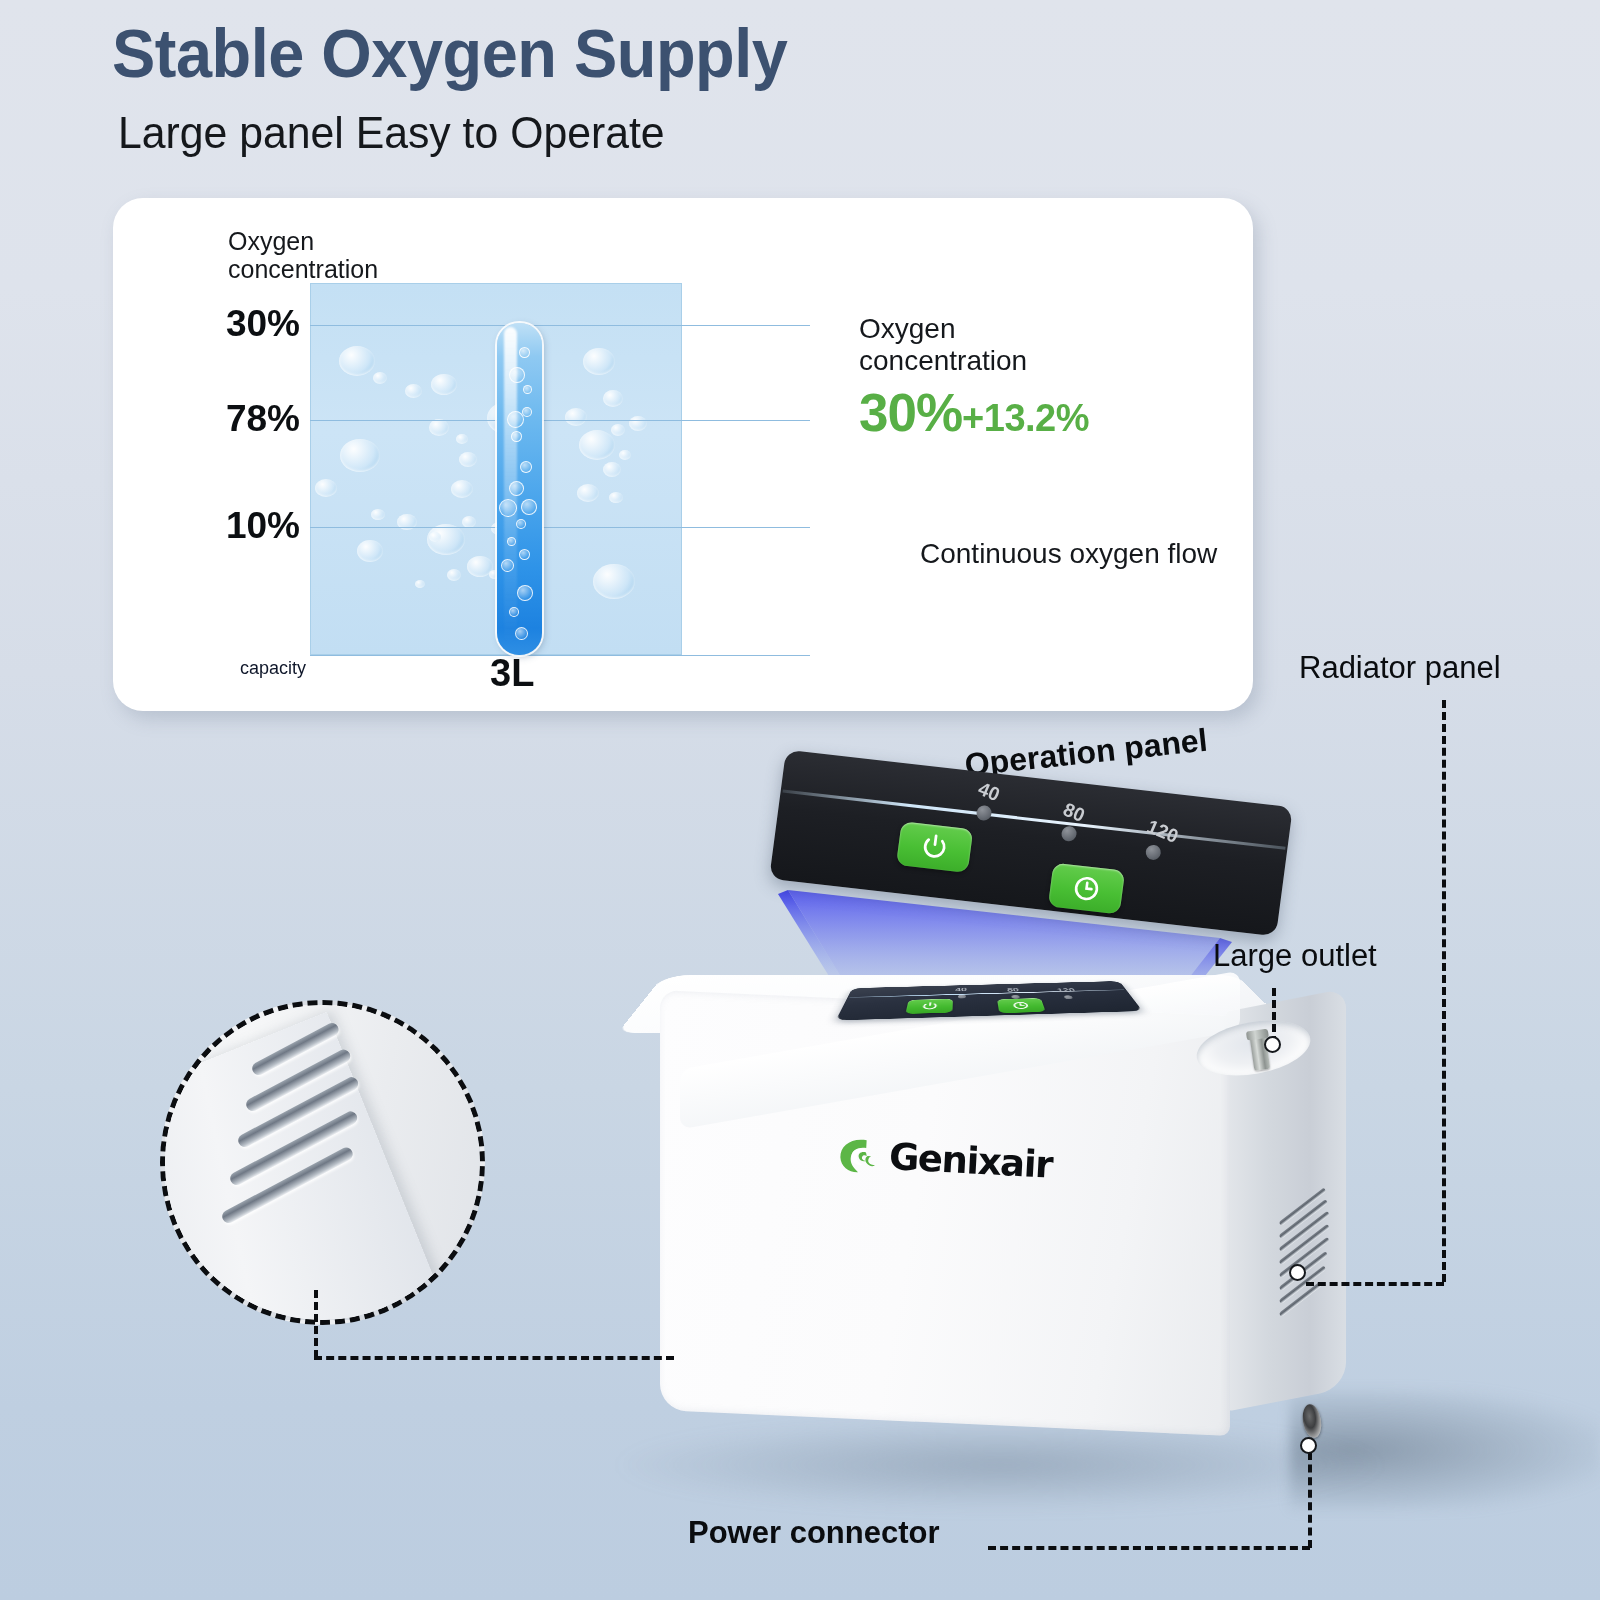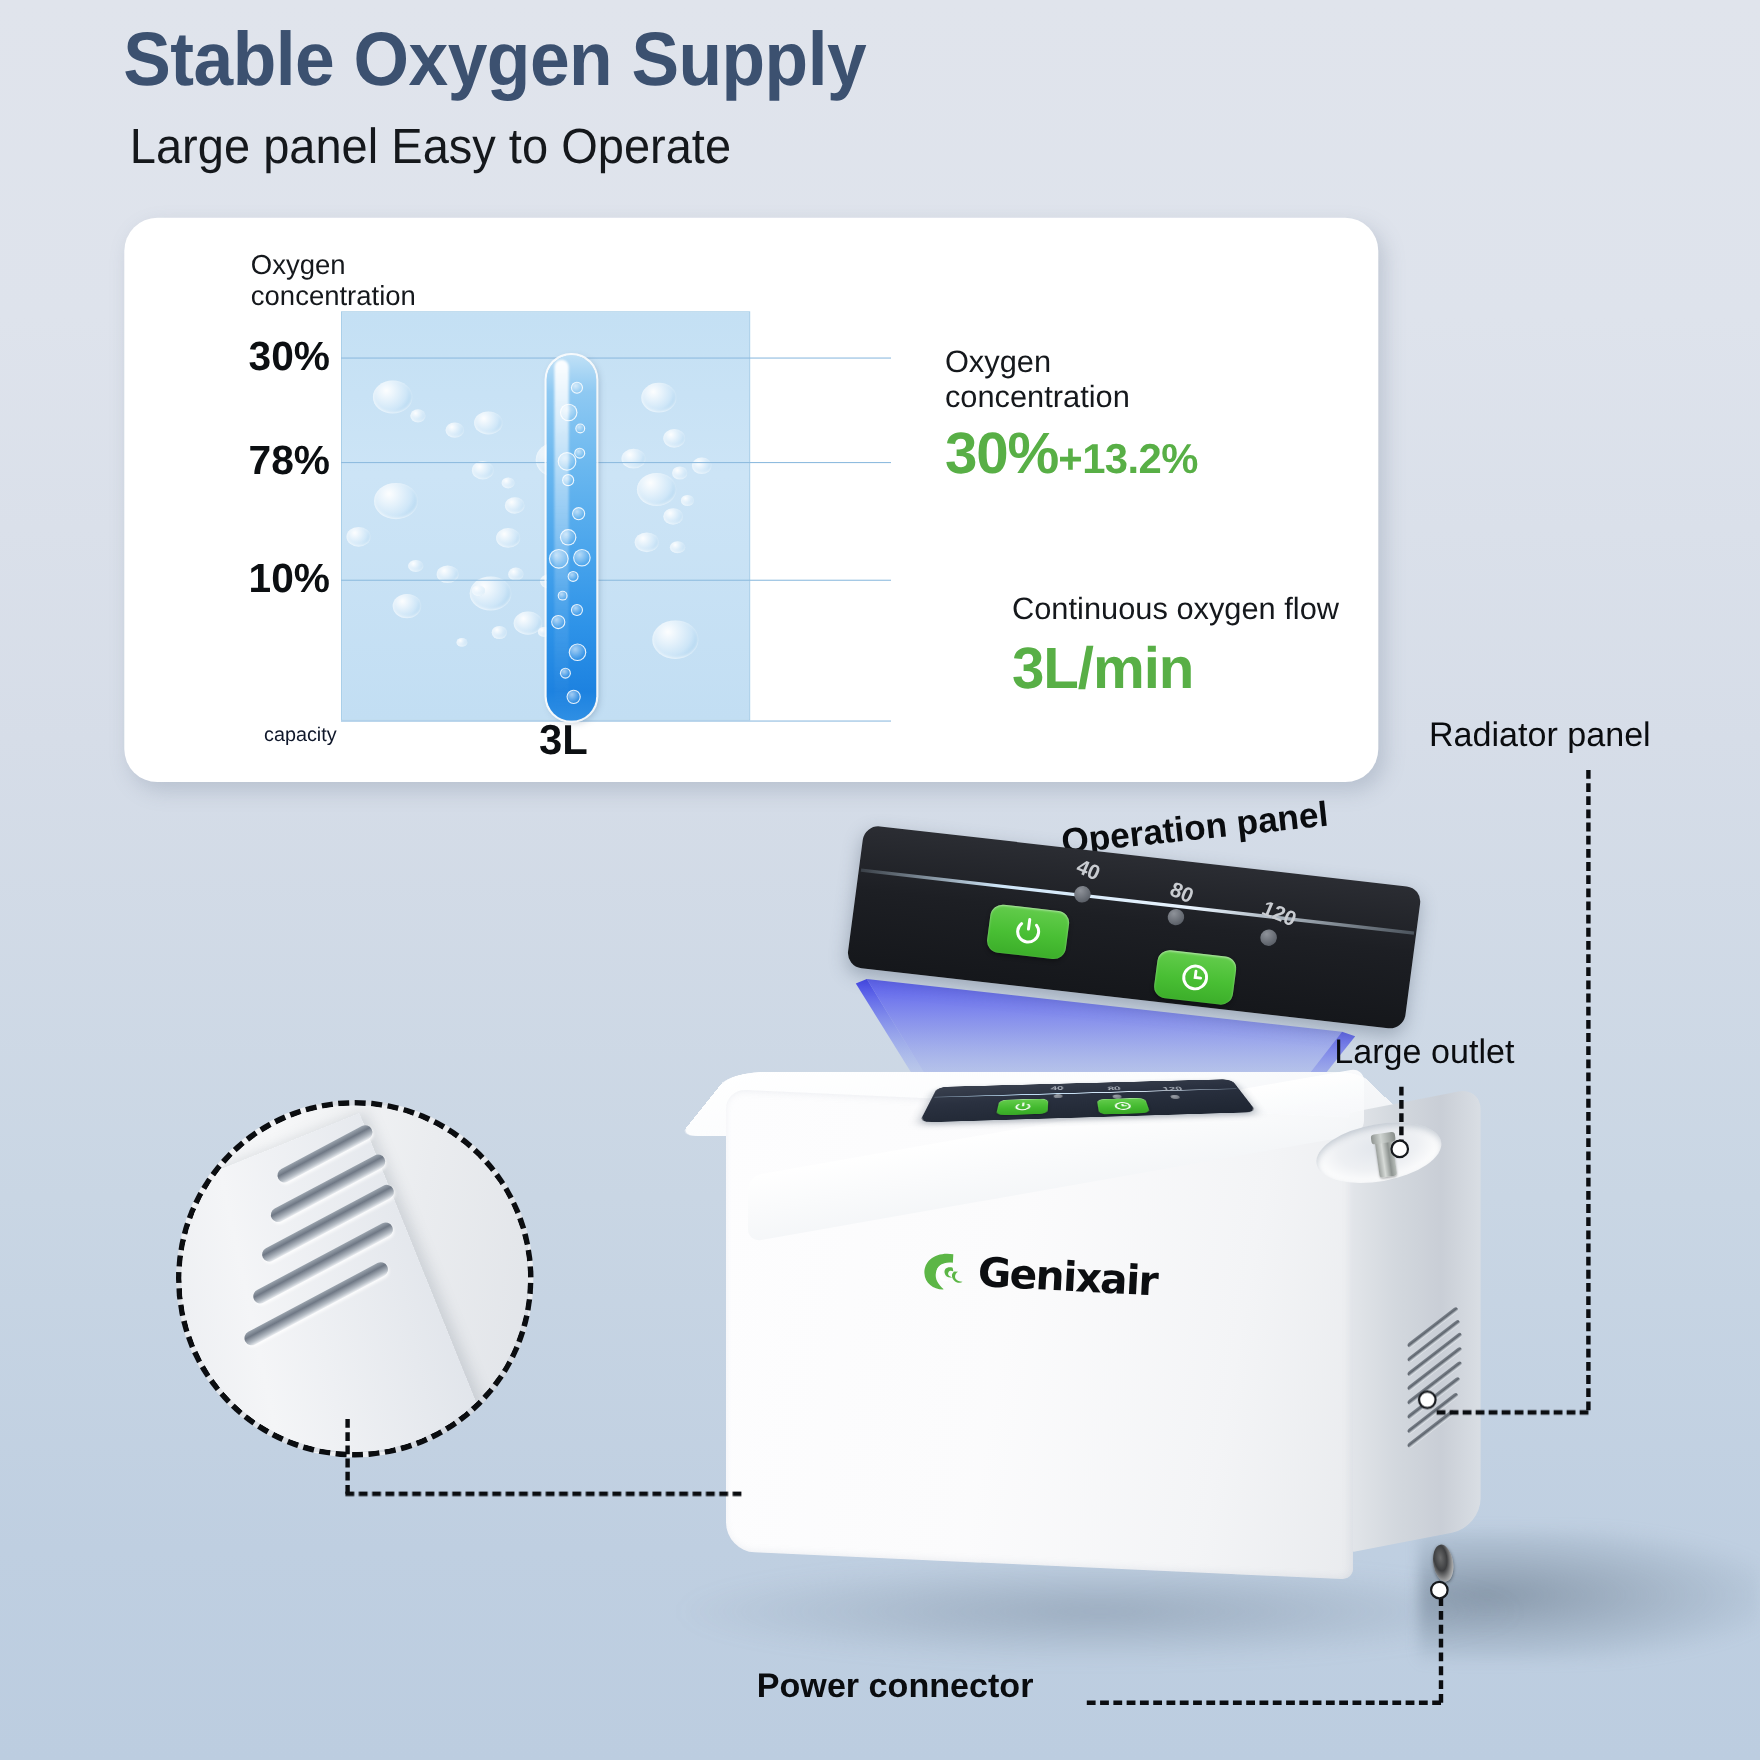--- a/index.html
+++ b/index.html
@@ -333,21 +333,20 @@
   <div class="stat" style="left:859px;top:313px;">
     <div class="stat-label">Oxygen
 concentration</div>
     <div style="margin-top:6px;white-space:nowrap;">
       <span class="stat-big">30%</span><span class="stat-sup">+13.2%</span>
     </div>
   </div>
 
   <div class="stat" style="left:883px;top:538px;margin-left:37px;">
     <div class="stat-label">Continuous oxygen flow</div>
-    <div class="stat-big" style="margin-top:8px;">3L/min</div>
   </div>
 
   <div class="callout c-oper">Operation panel</div>
 
   <svg class="cone" viewBox="0 0 640 160">
     <defs>
       <linearGradient id="coneG" x1="0" y1="0" x2="0" y2="1">
         <stop offset="0%" stop-color="#3a3cf0" stop-opacity="0.78"></stop>
         <stop offset="35%" stop-color="#5560f2" stop-opacity="0.48"></stop>
         <stop offset="75%" stop-color="#8fa4f5" stop-opacity="0.20"></stop>

